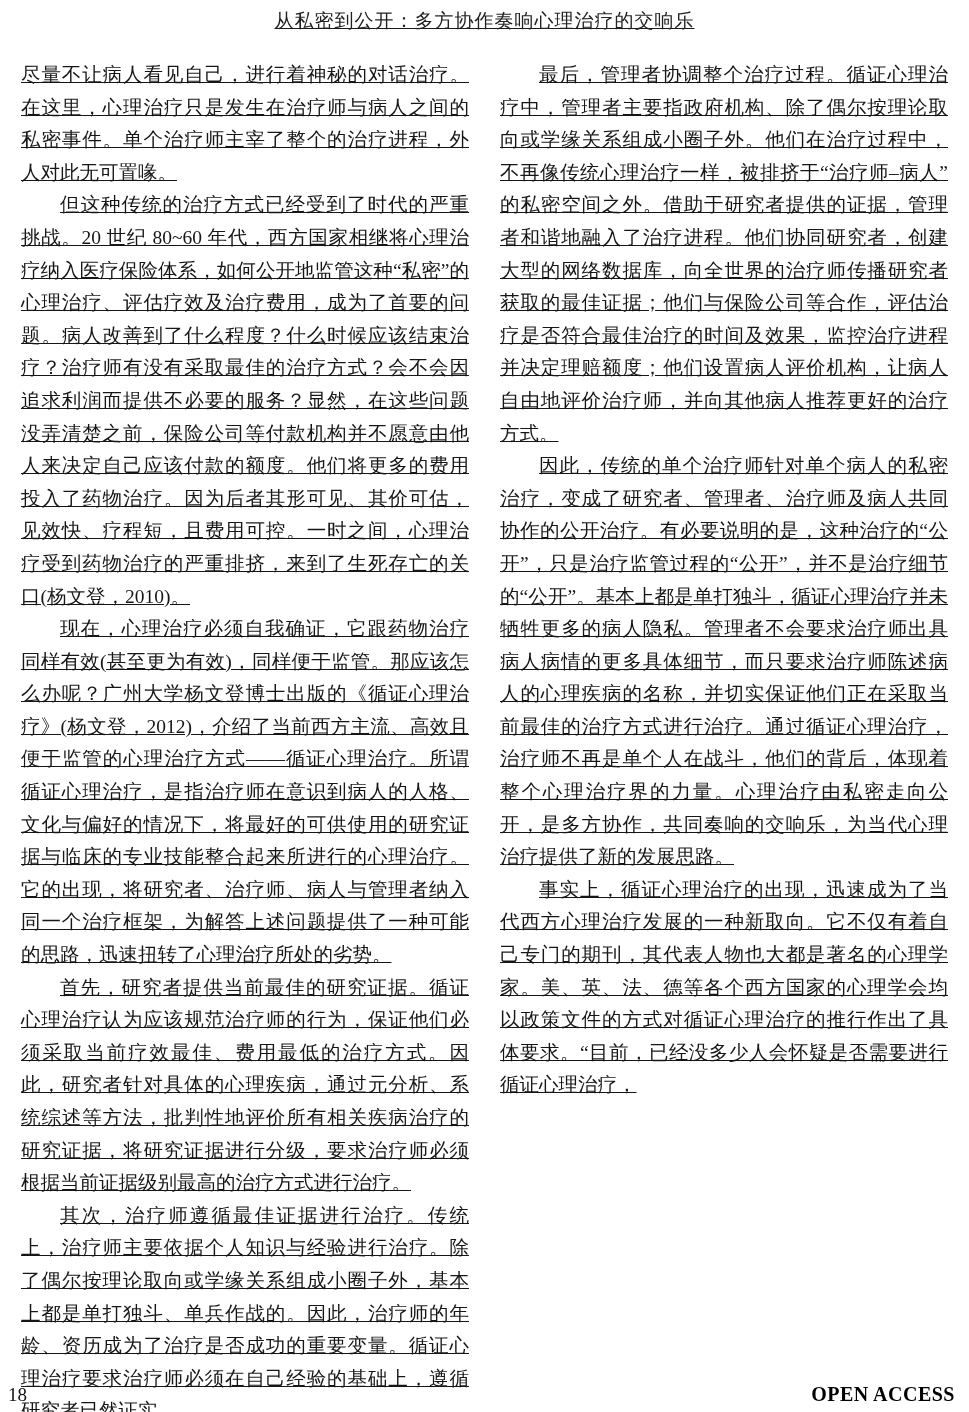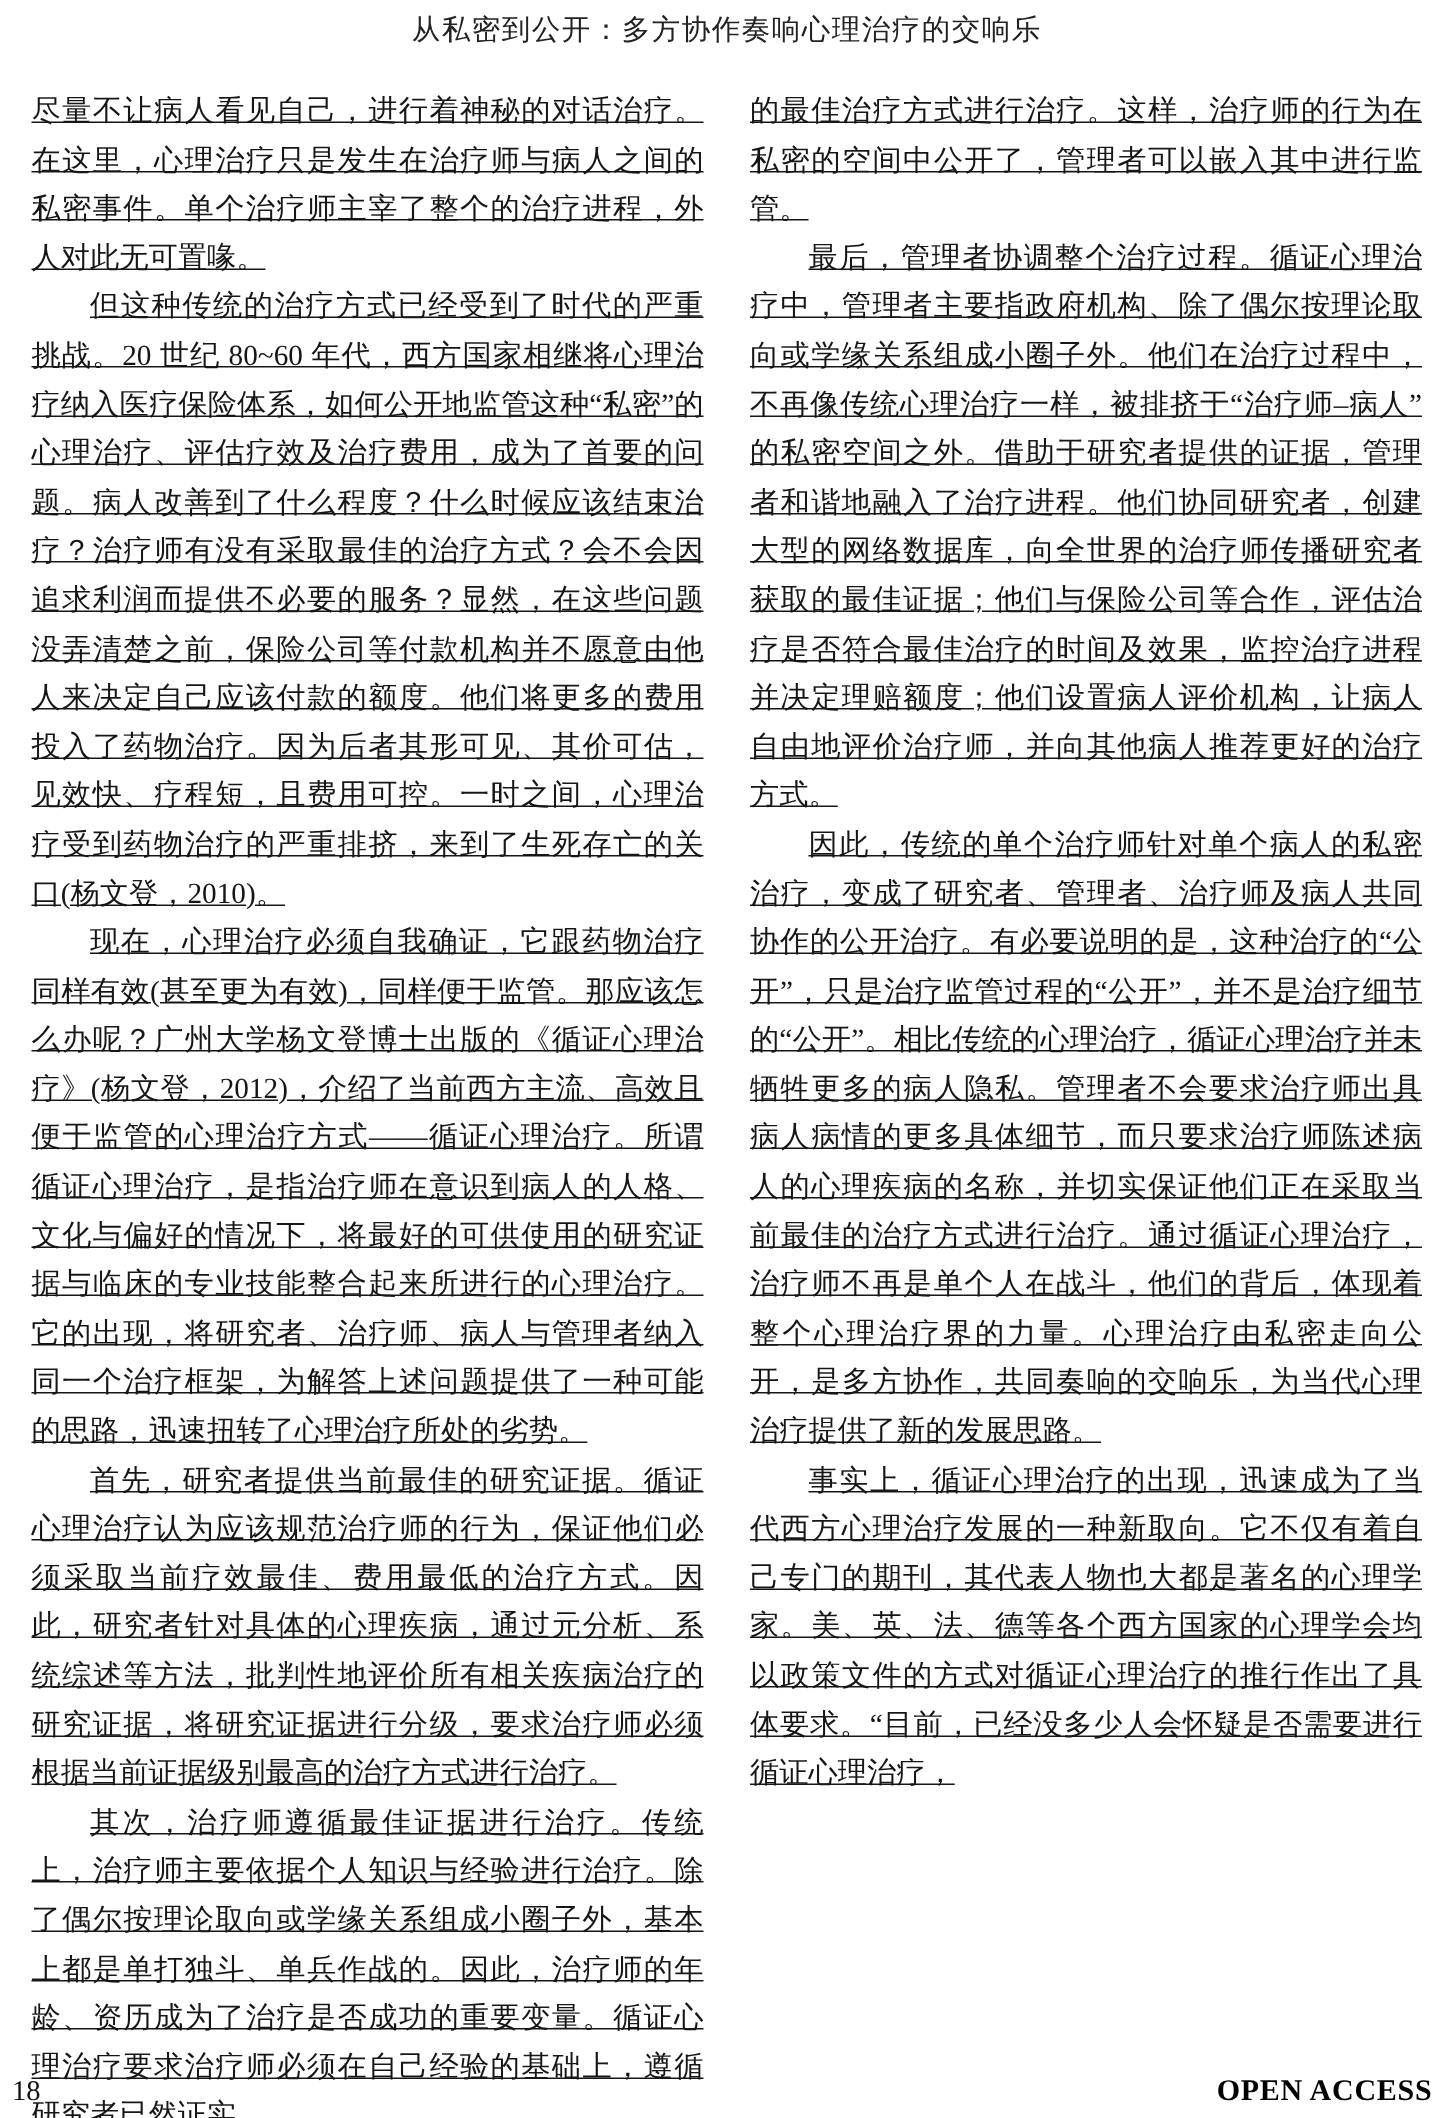--- a/index.html
+++ b/index.html
@@ -13,20 +13,21 @@
     height: 1412px;
     background: #ffffff;
     color: #1a1a1a;
     font-family: "Liberation Serif", "DejaVu Serif", serif;
     box-sizing: border-box;
     overflow: hidden;
   }
   .header {
     padding-top: 8px;
     text-align: center;
+    text-decoration: underline;
   }
   .title {
     font-size: 19px;
     line-height: 26px;
     letter-spacing: 1px;
     color: #222222;
   }
   .columns {
     display: flex;
     justify-content: space-between;
@@ -80,23 +81,22 @@
 
   <div class="columns">
     <section class="col" id="col-left">
         <p>尽量不让病人看见自己，进行着神秘的对话治疗。在这里，心理治疗只是发生在治疗师与病人之间的私密事件。单个治疗师主宰了整个的治疗进程，外人对此无可置喙。</p>
         <p class="indent">但这种传统的治疗方式已经受到了时代的严重挑战。20 世纪 80~60 年代，西方国家相继将心理治疗纳入医疗保险体系，如何公开地监管这种“私密”的心理治疗、评估疗效及治疗费用，成为了首要的问题。病人改善到了什么程度？什么时候应该结束治疗？治疗师有没有采取最佳的治疗方式？会不会因追求利润而提供不必要的服务？显然，在这些问题没弄清楚之前，保险公司等付款机构并不愿意由他人来决定自己应该付款的额度。他们将更多的费用投入了药物治疗。因为后者其形可见、其价可估，见效快、疗程短，且费用可控。一时之间，心理治疗受到药物治疗的严重排挤，来到了生死存亡的关口(杨文登，2010)。</p>
         <p class="indent">现在，心理治疗必须自我确证，它跟药物治疗同样有效(甚至更为有效)，同样便于监管。那应该怎么办呢？广州大学杨文登博士出版的《循证心理治疗》(杨文登，2012)，介绍了当前西方主流、高效且便于监管的心理治疗方式——循证心理治疗。所谓循证心理治疗，是指治疗师在意识到病人的人格、文化与偏好的情况下，将最好的可供使用的研究证据与临床的专业技能整合起来所进行的心理治疗。它的出现，将研究者、治疗师、病人与管理者纳入同一个治疗框架，为解答上述问题提供了一种可能的思路，迅速扭转了心理治疗所处的劣势。</p>
         <p class="indent">首先，研究者提供当前最佳的研究证据。循证心理治疗认为应该规范治疗师的行为，保证他们必须采取当前疗效最佳、费用最低的治疗方式。因此，研究者针对具体的心理疾病，通过元分析、系统综述等方法，批判性地评价所有相关疾病治疗的研究证据，将研究证据进行分级，要求治疗师必须根据当前证据级别最高的治疗方式进行治疗。</p>
         <p class="indent">其次，治疗师遵循最佳证据进行治疗。传统上，治疗师主要依据个人知识与经验进行治疗。除了偶尔按理论取向或学缘关系组成小圈子外，基本上都是单打独斗、单兵作战的。因此，治疗师的年龄、资历成为了治疗是否成功的重要变量。循证心理治疗要求治疗师必须在自己经验的基础上，遵循研究者已然证实</p>
       </section>
     <section class="col" id="col-right">
-        <p>的最佳治疗方式进行治疗。这样，治疗师的行为在私密的空间中公开了，管理者可以嵌入其中进行监管。</p>
         <p class="indent">最后，管理者协调整个治疗过程。循证心理治疗中，管理者主要指政府机构、除了偶尔按理论取向或学缘关系组成小圈子外。他们在治疗过程中，不再像传统心理治疗一样，被排挤于“治疗师–病人”的私密空间之外。借助于研究者提供的证据，管理者和谐地融入了治疗进程。他们协同研究者，创建大型的网络数据库，向全世界的治疗师传播研究者获取的最佳证据；他们与保险公司等合作，评估治疗是否符合最佳治疗的时间及效果，监控治疗进程并决定理赔额度；他们设置病人评价机构，让病人自由地评价治疗师，并向其他病人推荐更好的治疗方式。</p>
-        <p class="indent">因此，传统的单个治疗师针对单个病人的私密治疗，变成了研究者、管理者、治疗师及病人共同协作的公开治疗。有必要说明的是，这种治疗的“公开”，只是治疗监管过程的“公开”，并不是治疗细节的“公开”。相比传统的心理治疗，循证心理治疗并未牺牲更多的病人隐私。管理者不会要求治疗师出具病人病情的更多具体细节，而只要求治疗师陈述病人的心理疾病的名称，并切实保证他们正在采取当前最佳的治疗方式进行治疗。通过循证心理治疗，治疗师不再是单个人在战斗，他们的背后，体现着整个心理治疗界的力量。心理治疗由私密走向公开，是多方协作，共同奏响的交响乐，为当代心理治疗提供了新的发展思路。</p>
+        <p class="indent">因此，传统的单个治疗师针对单个病人的私密治疗，变成了研究者、管理者、治疗师及病人共同协作的公开治疗。有必要说明的是，这种治疗的“公开”，只是治疗监管过程的“公开”，并不是治疗细节的“公开”。基本上都是单打独斗，循证心理治疗并未牺牲更多的病人隐私。管理者不会要求治疗师出具病人病情的更多具体细节，而只要求治疗师陈述病人的心理疾病的名称，并切实保证他们正在采取当前最佳的治疗方式进行治疗。通过循证心理治疗，治疗师不再是单个人在战斗，他们的背后，体现着整个心理治疗界的力量。心理治疗由私密走向公开，是多方协作，共同奏响的交响乐，为当代心理治疗提供了新的发展思路。</p>
         <p class="indent">事实上，循证心理治疗的出现，迅速成为了当代西方心理治疗发展的一种新取向。它不仅有着自己专门的期刊，其代表人物也大都是著名的心理学家。美、英、法、德等各个西方国家的心理学会均以政策文件的方式对循证心理治疗的推行作出了具体要求。“目前，已经没多少人会怀疑是否需要进行循证心理治疗，</p>
       </section>
   </div>
 
   <div class="footer">
     <span class="page-number">18</span>
     <span class="open-access">OPEN ACCESS</span>
   </div>
 
 </div>

